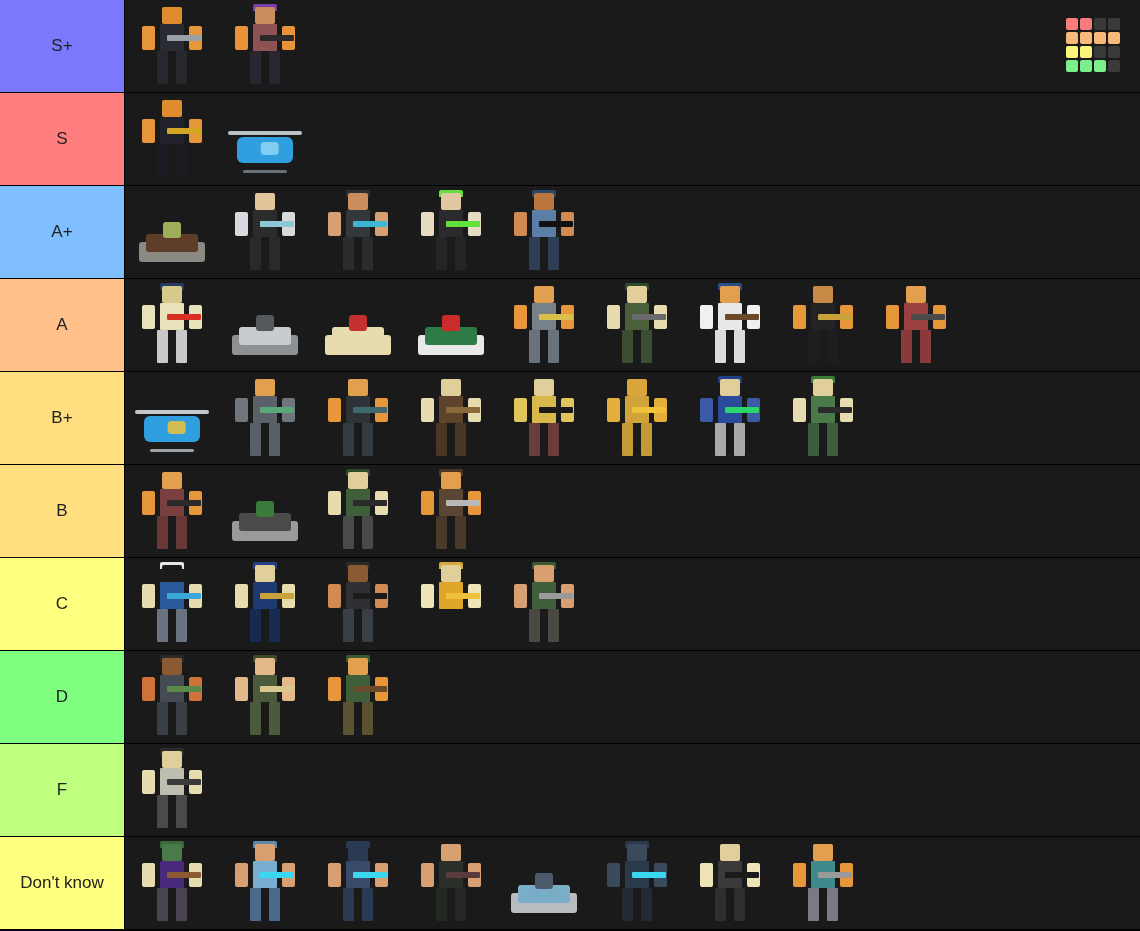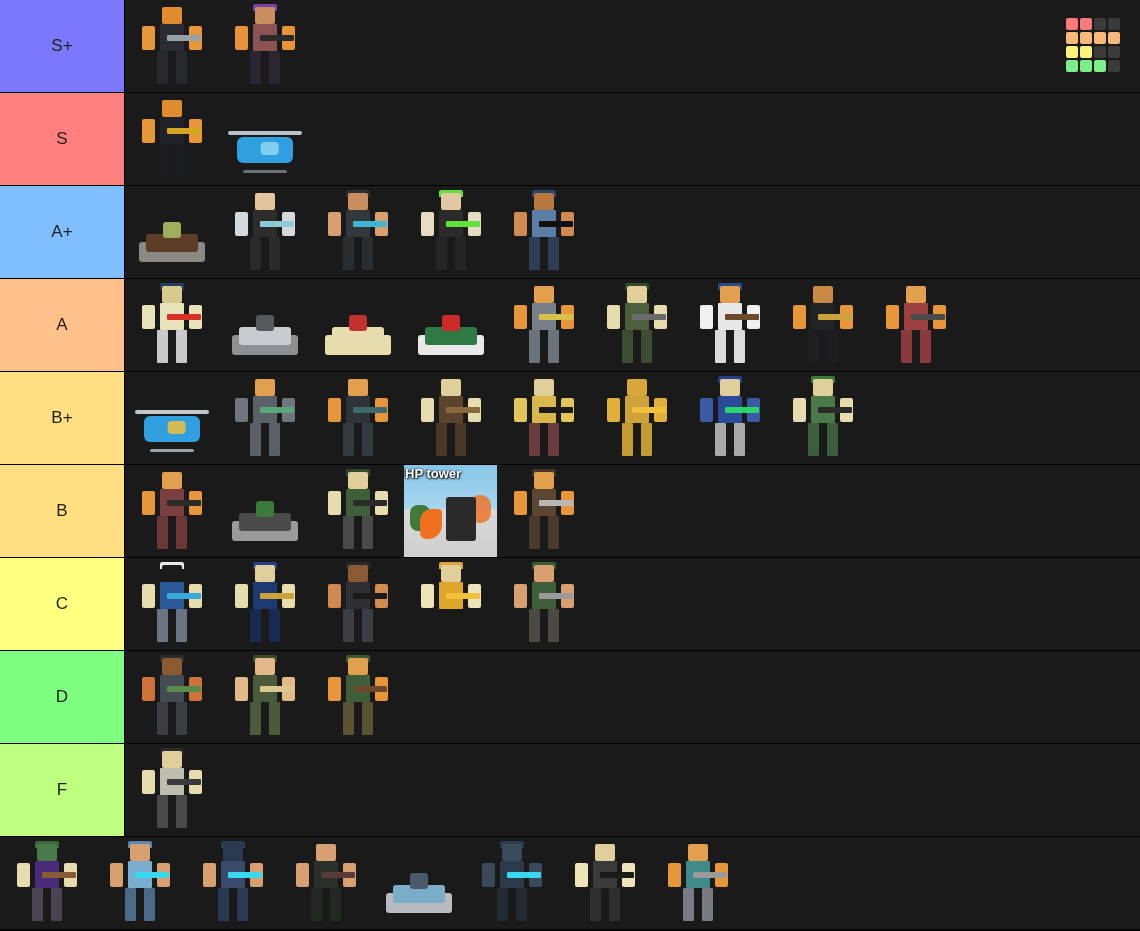--- a/index.html
+++ b/index.html
@@ -442,27 +442,20 @@
               <div class="hat" style="background:#2f4a2a;"></div>
               <div class="head" style="background:#e0cf9a;"></div>
               <div class="torso" style="background:#3f5e3a;"></div>
               <div class="armL" style="background:#e7dcae;"></div>
               <div class="armR" style="background:#e7dcae;"></div>
               <div class="legL" style="background:#4a4a4a;"></div>
               <div class="legR" style="background:#4a4a4a;"></div>
               <div class="gun r" style="background:#2a2a2a;"></div>
             </div>
           </div>
-          <div class="tier-item photo" style="width: 93px; height: 93px; flex: 0 0 93px; background: linear-gradient(rgb(134, 197, 232) 0%, rgb(169, 215, 238) 48%, rgb(216, 216, 216) 49%, rgb(207, 207, 207) 100%);" title="hp-tower">
-            <div style="position:absolute;left:6px;bottom:26px;width:20px;height:26px;background:#3f7a3a;border-radius:8px;"></div>
-            <div style="position:absolute;right:6px;bottom:34px;width:22px;height:28px;background:#f07020;border-radius:10px;opacity:.8;"></div>
-            <div style="position:absolute;left:16px;bottom:18px;width:22px;height:30px;background:#f07020;border-radius:12px 4px 14px 6px;"></div>
-            <div style="position:absolute;left:42px;bottom:16px;width:30px;height:44px;background:#2a2a2a;border-radius:3px;"></div>
-            <div class="item-caption">HP tower</div>
-          </div>
           <div class="tier-item" style="width:93px;height:93px;flex:0 0 93px;" title="brown-hat-ranger">
             <div class="fig">
               <div class="hat" style="background:#4a3626;"></div>
               <div class="head" style="background:#e2a04e;"></div>
               <div class="torso" style="background:#5a4632;"></div>
               <div class="armL" style="background:#e8963a;"></div>
               <div class="armR" style="background:#e8963a;"></div>
               <div class="legL" style="background:#4a3a2a;"></div>
               <div class="legR" style="background:#4a3a2a;"></div>
               <div class="gun r" style="background:#b8b8b8;"></div>
@@ -587,20 +580,21 @@
               <div class="armL" style="background:#e7dcae;"></div>
               <div class="armR" style="background:#e7dcae;"></div>
               <div class="legL" style="background:#4a4a4a;"></div>
               <div class="legR" style="background:#4a4a4a;"></div>
               <div class="gun r" style="background:#3a3a3a;"></div>
             </div>
           </div>
         </div>
       </div>
       <div class="tier-row" style="height:93px;">
+        <div class="tier-label" style="background:#ffff7f;width:125px;min-width:125px;color:#222222;">Don't know</div>
         <div class="tier-items" style="background:#1a1a1a;">
           <div class="tier-item" style="width:93px;height:93px;flex:0 0 93px;" title="purple-cloak-bandit">
             <div class="fig">
               <div class="hat" style="background:#3a6a3a;"></div>
               <div class="head" style="background:#4a7a4a;"></div>
               <div class="torso" style="background:#4a2a7a;"></div>
               <div class="armL" style="background:#e7dcae;"></div>
               <div class="armR" style="background:#e7dcae;"></div>
               <div class="legL" style="background:#4a4452;"></div>
               <div class="legR" style="background:#4a4452;"></div>

